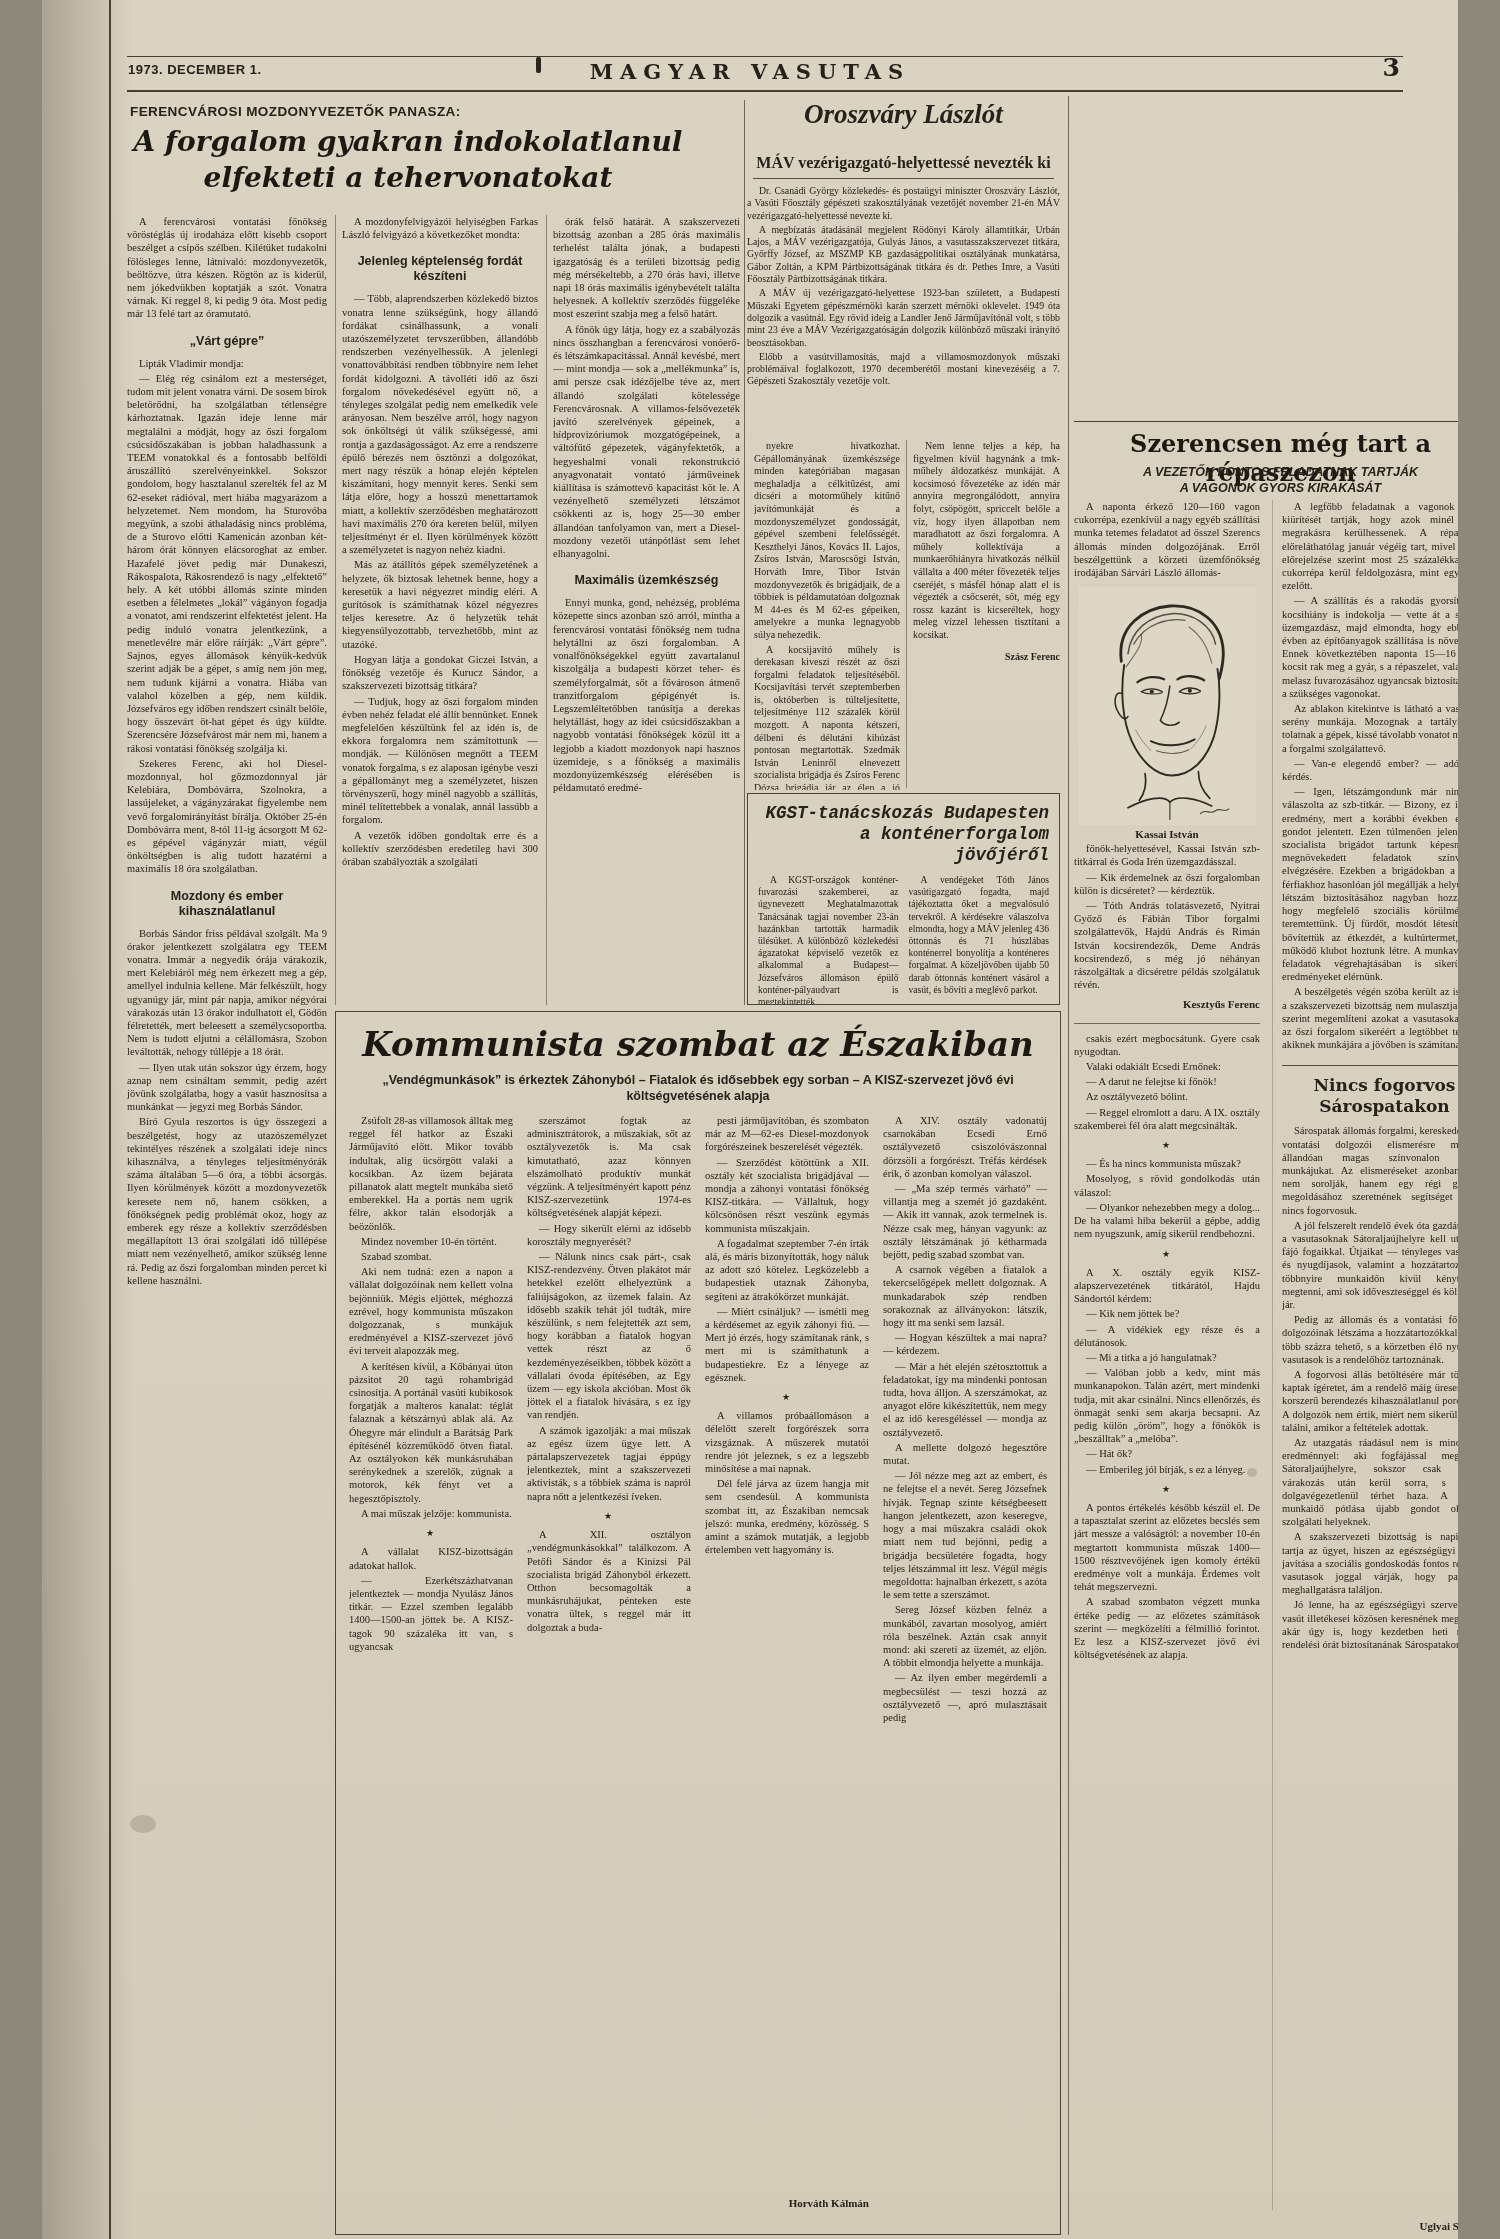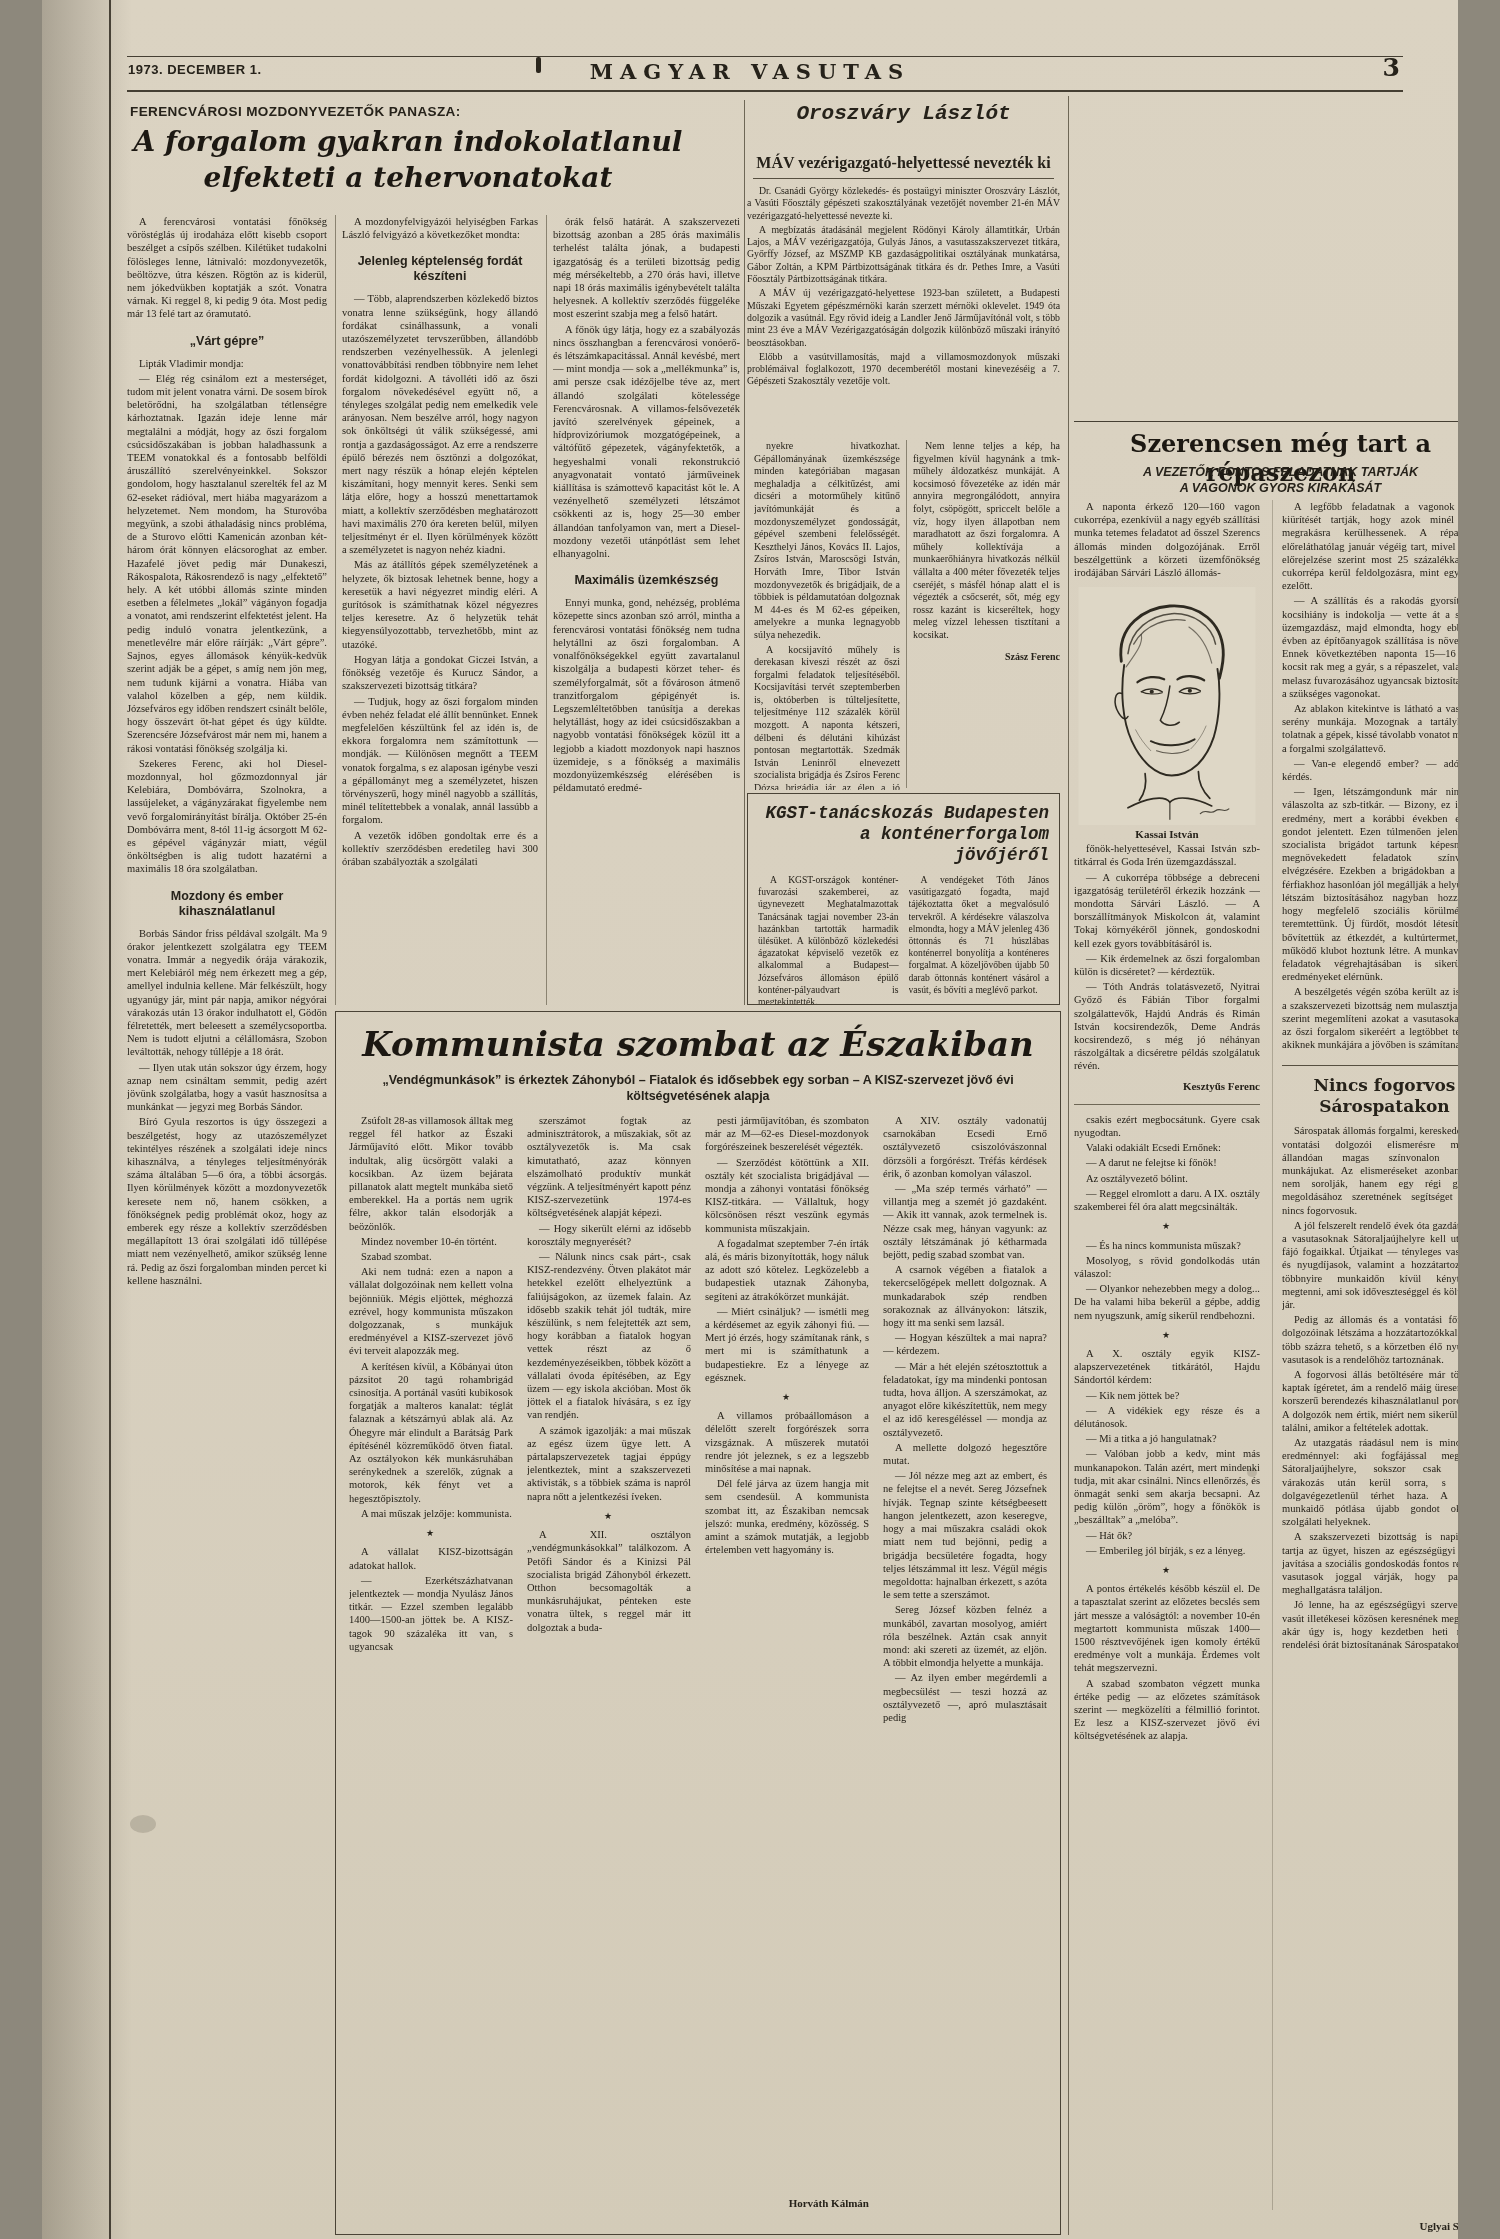--- a/index.html
+++ b/index.html
@@ -37,22 +37,22 @@
   .para.star{text-align:center;text-indent:0;font-size:9px;margin:5px 0;letter-spacing:2px}
 
   #colA{left:85px;top:215px;width:200px;height:1390px}
   #colB{left:300px;top:215px;width:196px;height:792px}
   #colC{left:511px;top:215px;width:187px;height:792px}
   #colD{left:712px;top:440px;width:146px;height:350px}
   #colE{left:871px;top:440px;width:147px;height:350px}
   #colD .para,#colE .para{font-size:10px;line-height:12.6px}
 
   .oroszvary{position:absolute;left:705px;top:96px;width:313px;height:338px;overflow:hidden}
-  .oroszvary .hl{font-family:Liberation Mono, monospace;font-style:italic;font-weight:bold;
-        font-size:21px;text-align:center;line-height:32px;margin-top:2px}
+  .oroszvary .hl{font-family:Liberation Serif, serif;font-style:italic;font-weight:bold;
+        font-size:27px;text-align:center;line-height:32px;margin-top:2px}
   .oroszvary .shl{font-weight:bold;font-size:16px;text-align:center;line-height:19px;
         margin:23px 6px 6px;padding-bottom:6px;border-bottom:1px solid #564f40}
   .oroszvary .para{font-size:9.8px;line-height:12.3px}
 
   .kgst{position:absolute;left:705px;top:793px;width:313px;height:212px;
         border:1px solid #4a4336;padding:9px 10px;overflow:hidden}
   .kgst .hl{font-family:Liberation Mono, monospace;font-style:italic;font-weight:bold;
         font-size:17.5px;text-align:right;line-height:21px}
   .kgst-cols{display:flex;gap:10px;margin-top:8px}
   .kgst-cols>div{flex:1 1 0;overflow:hidden}
@@ -248,21 +248,20 @@
           <path d="M70,196 C72,208 70,216 64,224 M126,194 C126,206 130,214 138,222" stroke-width="1.8"></path>
           <path d="M52,232 C70,222 90,218 96,226 C104,218 124,222 140,230" stroke-width="1.8"></path>
           <path d="M96,226 L96,244" stroke-width="1.4" opacity=".8"></path>
           <path d="M128,238 c6,-6 10,2 16,-3 c5,-4 9,3 14,-2" stroke-width="1.2" opacity=".85"></path>
         </g>
       </svg>
       <figcaption class="cap">Kassai István</figcaption>
     </figure>
     <div>
         <p class="para lede">főnök-helyettesével, Kassai István szb-titkárral és Goda Irén üzemgazdásszal.</p>
-        <p class="para body">— A cukorrépa többsége a debreceni igazgatóság területéről érkezik hozzánk — mondotta Sárvári László. — A borszállítmányok Miskolcon át, valamint Tokaj környékéről jönnek, gondoskodni kell ezek gyors továbbításáról is.</p>
         <p class="para body">— Kik érdemelnek az őszi forgalomban külön is dicséretet? — kérdeztük.</p>
         <p class="para body">— Tóth András tolatásvezető, Nyitrai Győző és Fábián Tibor forgalmi szolgálattevők, Hajdú András és Rimán István kocsirendezők, Deme András kocsirendező, s még jó néhányan rászolgáltak a dicséretre példás szolgálatuk révén.</p>
         <p class="para sig">Kesztyűs Ferenc</p>
       </div>
     <div class="sep"></div>
     <div class="cont">
         <p class="para lede">csakis ezért megbocsátunk. Gyere csak nyugodtan.</p>
         <p class="para body">Valaki odakiált Ecsedi Ernőnek:</p>
         <p class="para body">— A darut ne felejtse ki főnök!</p>
         <p class="para body">Az osztályvezető bólint.</p>

